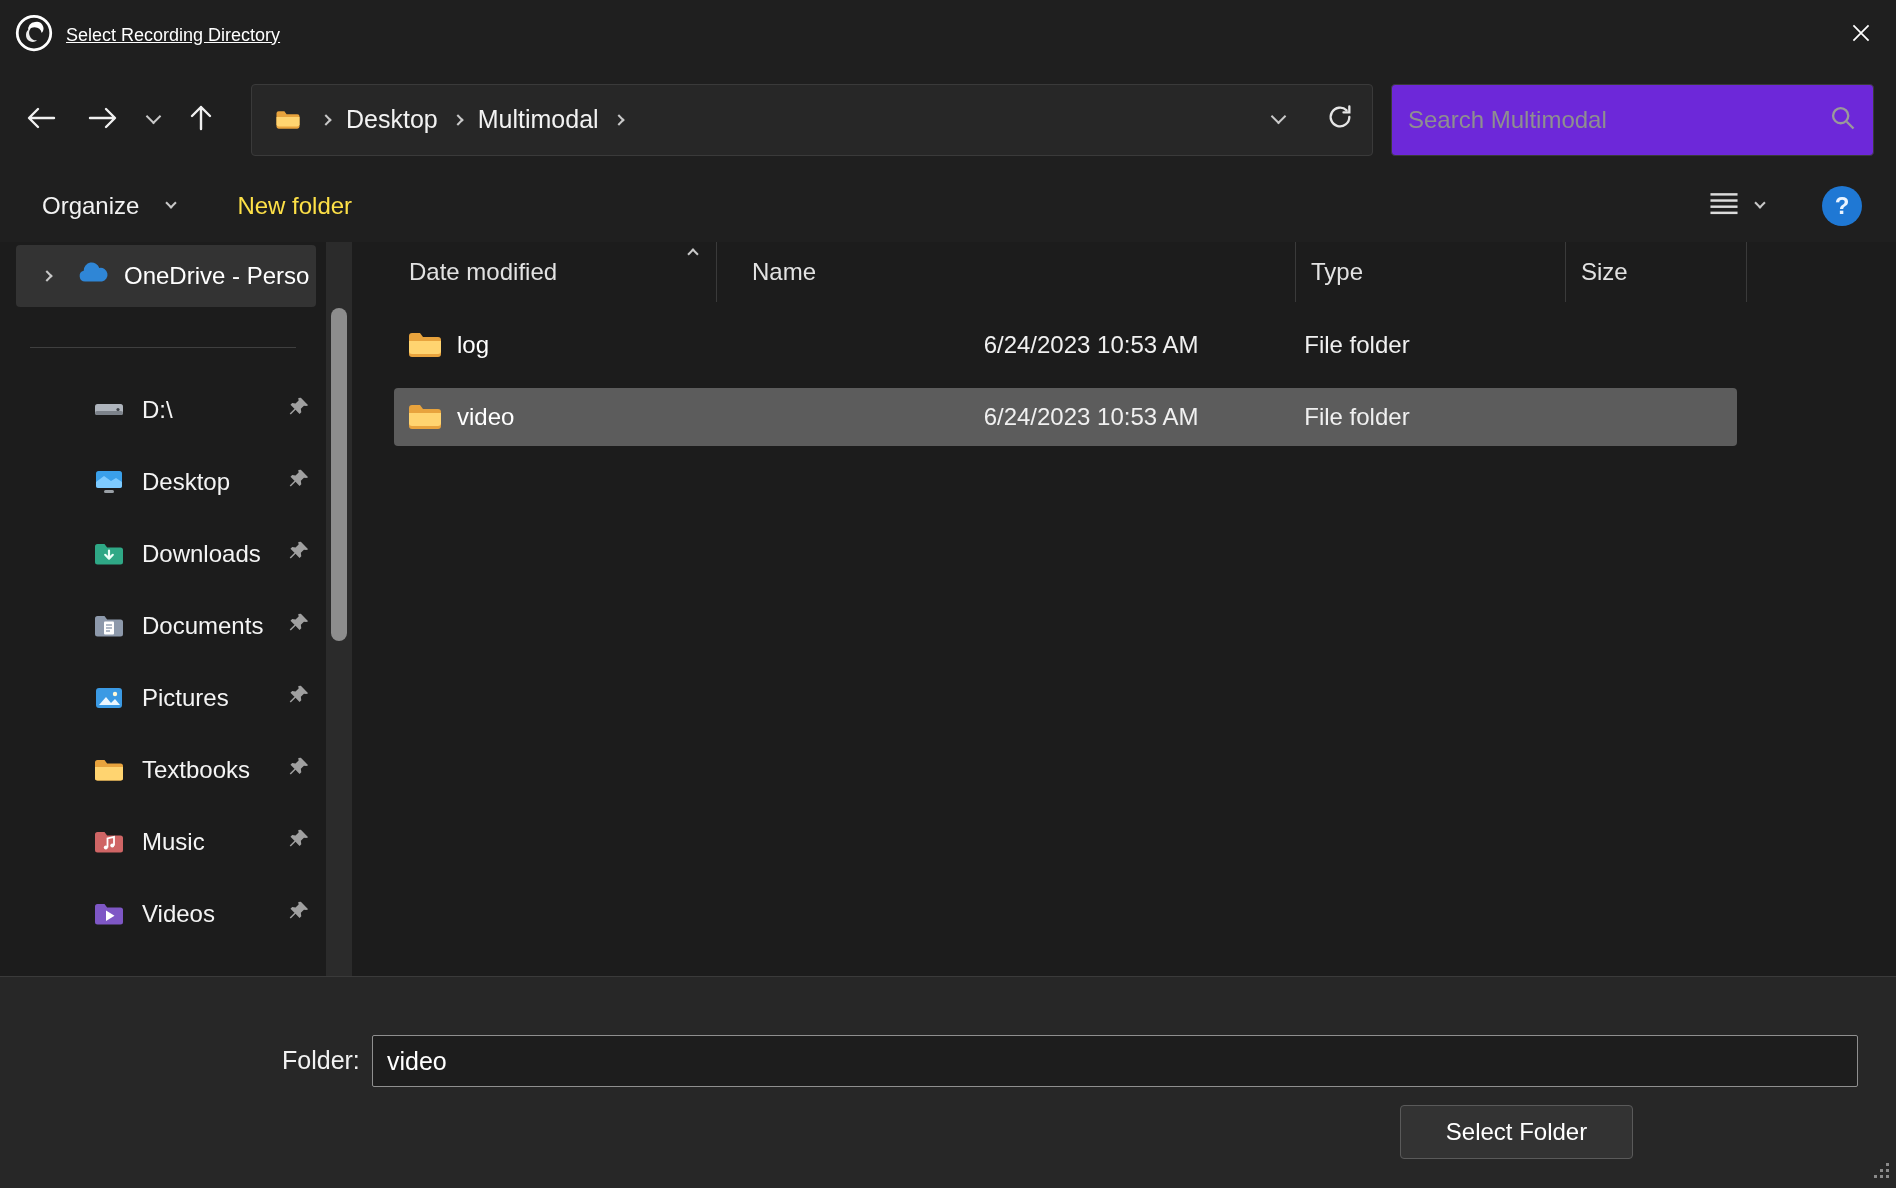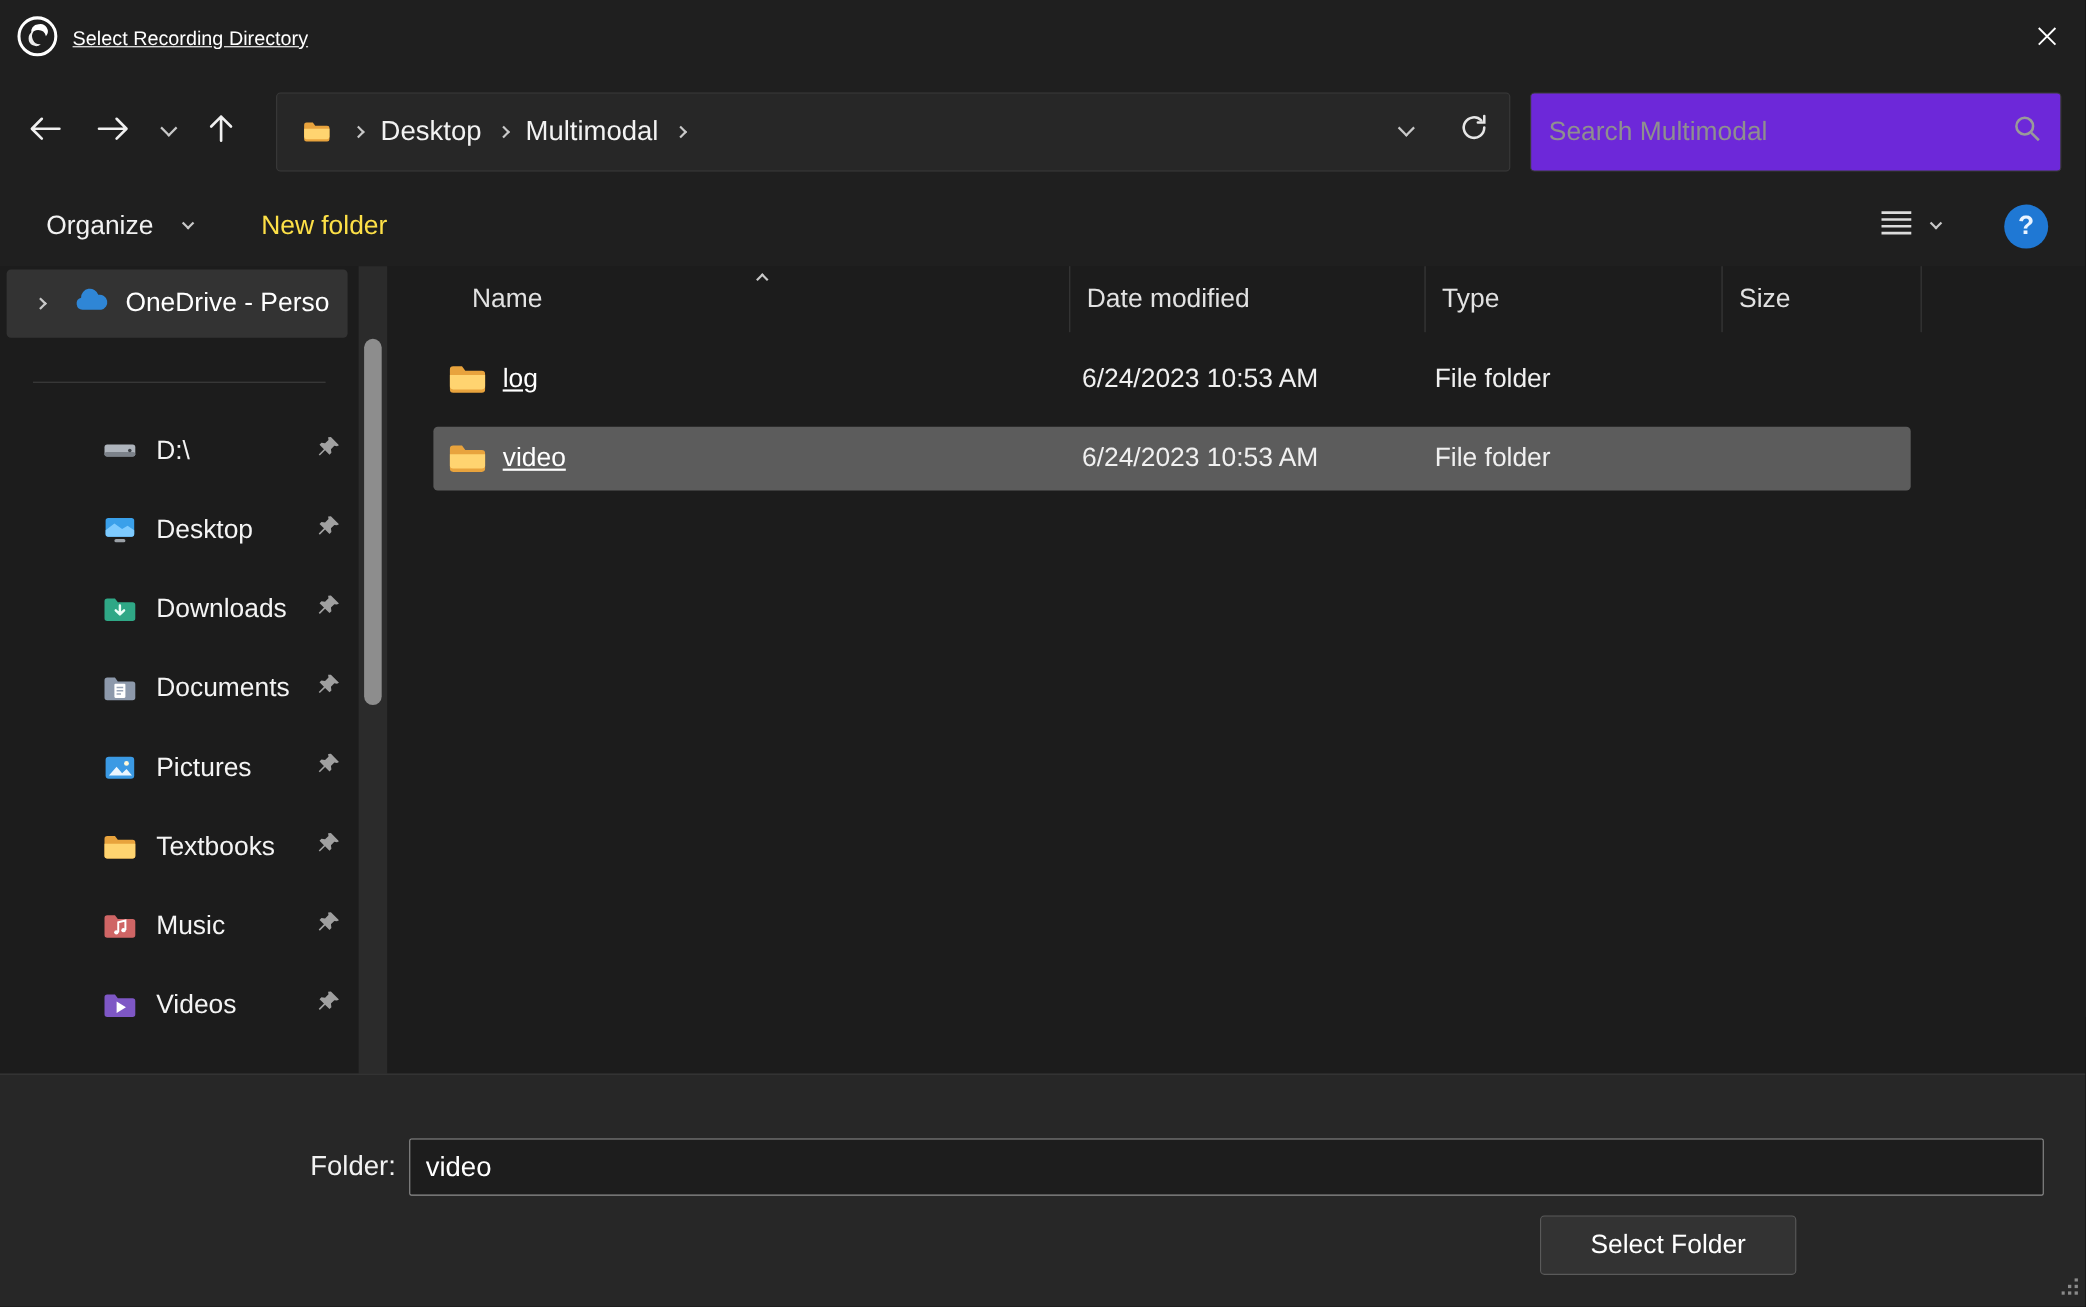--- a/index.html
+++ b/index.html
@@ -51,21 +51,21 @@
   .chev-down { transform:rotate(45deg); margin-top:-6px; }
   .chev-up   { transform:rotate(-135deg); margin-top:6px; }
   .chev-sm { width:8px; height:8px; border-width:2px; }
 
   
   .body { position:absolute; top:242px; left:0; right:0; height:734px;
     display:flex; background:#1c1c1c; }
 
   
   .sidebar { width:326px; position:relative; font-size:24px; }
-  .od-item { margin:3px 10px 0 6px; height:62px; background:#333;
+  .od-item { margin:3px 10px 0 16px; height:62px; background:#333;
     display:flex; align-items:center; padding-left:16px; gap:14px;
     border-radius:4px; cursor:pointer; }
   .od-chev { width:30px; display:flex; justify-content:center; }
   .od-label { flex:1; white-space:nowrap; overflow:hidden; color:#fff; }
   .sb-divider { margin:40px 30px 26px 30px; border-top:1px solid #3f3f3f; }
   .sb-item { height:72px; display:flex; align-items:center;
     padding-left:92px; gap:16px; position:relative; cursor:pointer; }
   .sb-icon { width:34px; display:flex; justify-content:center; }
   .sb-label { color:#f4f4f4; }
   .pin { position:absolute; right:16px; top:50%; transform:translateY(-50%); cursor:pointer; }
@@ -87,21 +87,21 @@
   .hc-size { width:181px; padding-left:15px; }
   .sort-ind { position:absolute; top:2px; left:295px; }
 
   .frow { width:1343px; height:58px; margin-top:14px; display:flex;
     align-items:center; border-radius:4px; font-size:24px; cursor:pointer; }
   .frow.selected { background:#5c5c5c; }
   .c-name { width:579px; display:flex; align-items:center; padding-left:13px; gap:14px; }
   .c-date { width:323px; padding-left:15px; color:#f0f0f0; }
   .c-type { width:270px; padding-left:15px; color:#f0f0f0; }
   .c-size { width:181px; padding-left:15px; }
-  .fname  { color:#fff;text-decoration:underline; }
+  .fname  { color:#fff; }
 
   
   .ficon { position:relative; width:36px; height:30px; flex:none; }
   .ficon svg { display:block; }
   .ficon-sm { transform:scale(0.72); transform-origin:center; }
 
   
   .footer { position:absolute; left:0; right:0; bottom:0; height:212px;
     background:#272727; border-top:1px solid #3a3a3a; }
   .folder-label { position:absolute; left:282px; top:69px; font-size:25px; color:#f2f2f2; }
@@ -365,22 +365,22 @@
       </div>
     </div>
 
     <div class="scroll-track">
       <div class="scroll-thumb"></div>
     </div>
 
     <div class="main">
       <div class="list-header">
         <span class="chev chev-sm chev-up sort-ind"></span>
+        <div class="hcell hc-date">Date modified</div>
         <div class="hcell hc-name">Name</div>
-        <div class="hcell hc-date">Date modified</div>
         <div class="hcell hc-type">Type</div>
         <div class="hcell hc-size">Size</div>
       </div>
 
       <div class="frow">
         <div class="c-name">
           <span class="ficon">
             <svg width="36" height="30" viewBox="0 0 36 30">
                 <path d="M2 6a3 3 0 013-3h8l3 4h15a3 3 0 013 3v14a3 3 0 01-3 3H5a3 3 0 01-3-3z" fill="#e8a33d"></path>
                 <path d="M2 11h32v10a3 3 0 01-3 3H5a3 3 0 01-3-3z" fill="#ffd470"></path>

